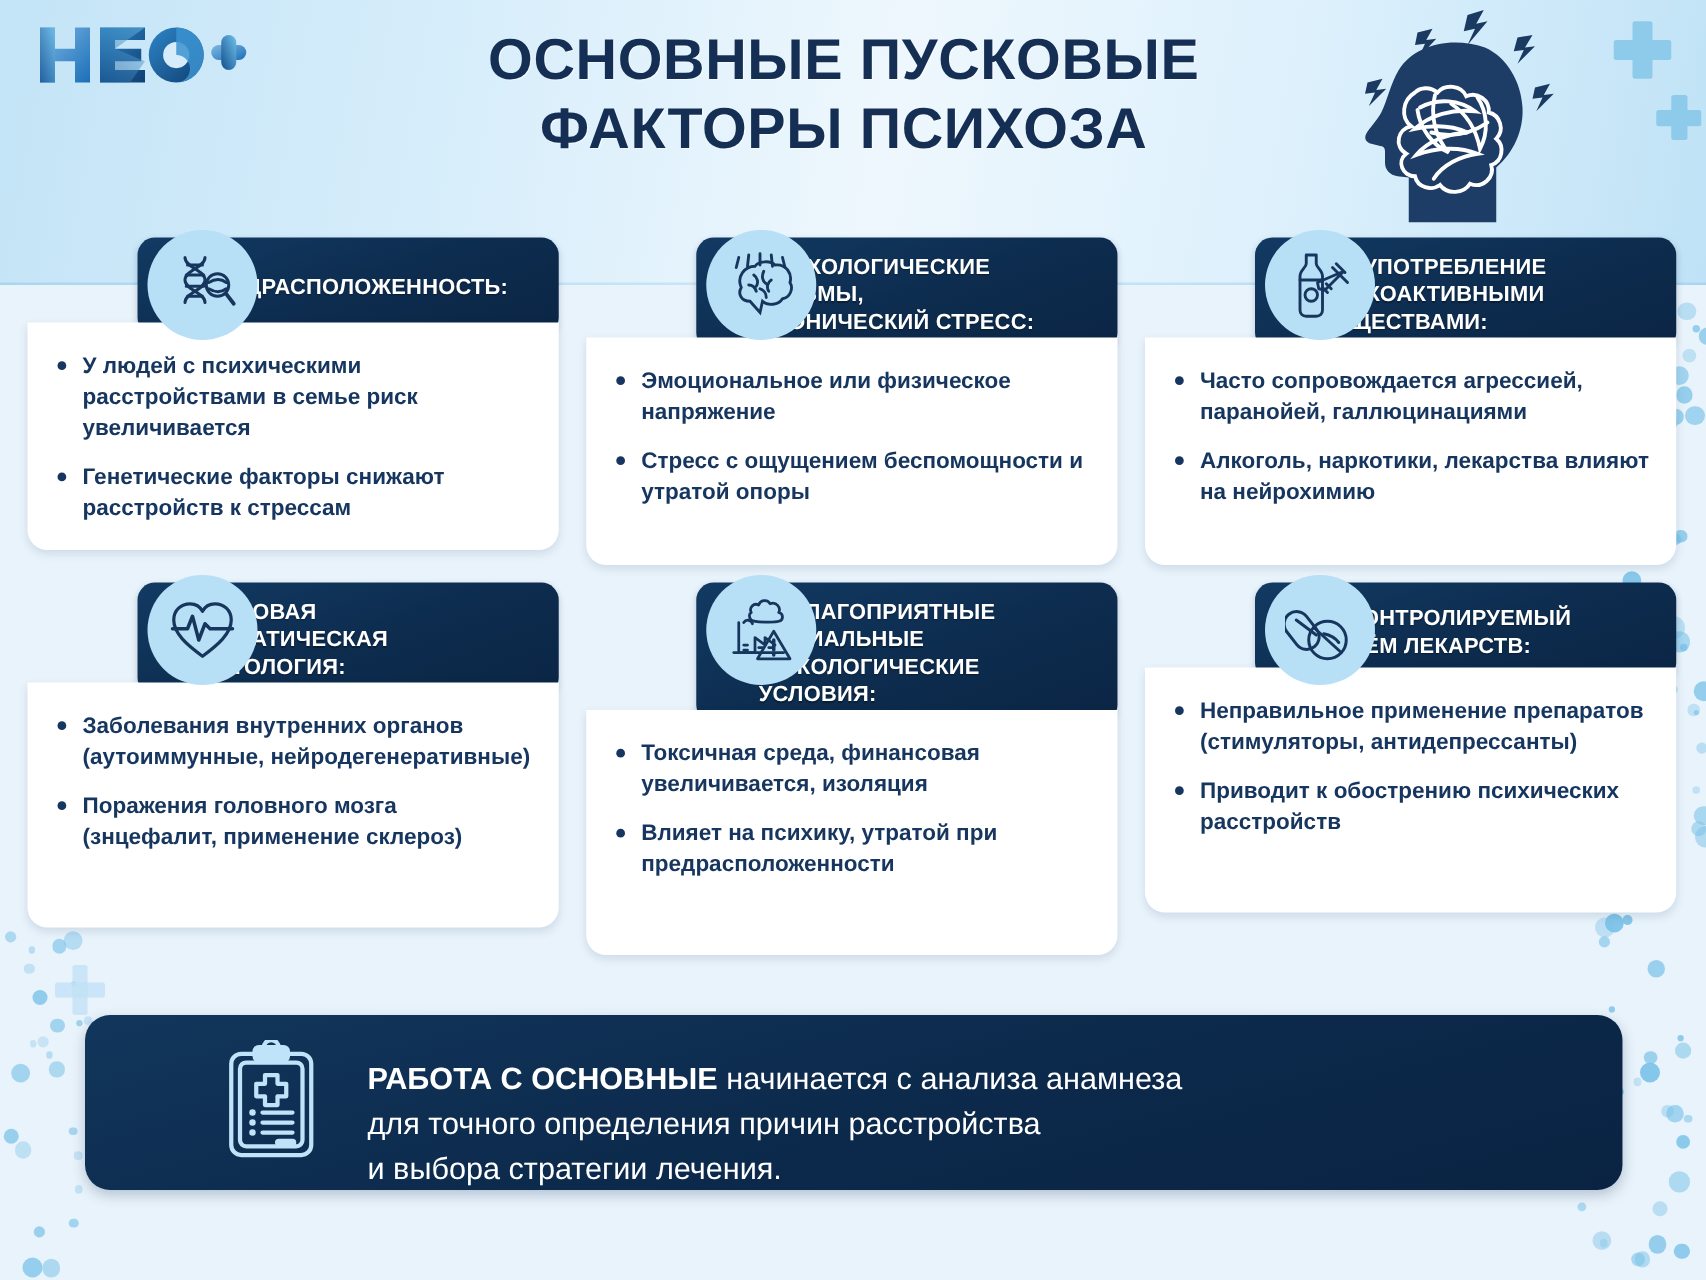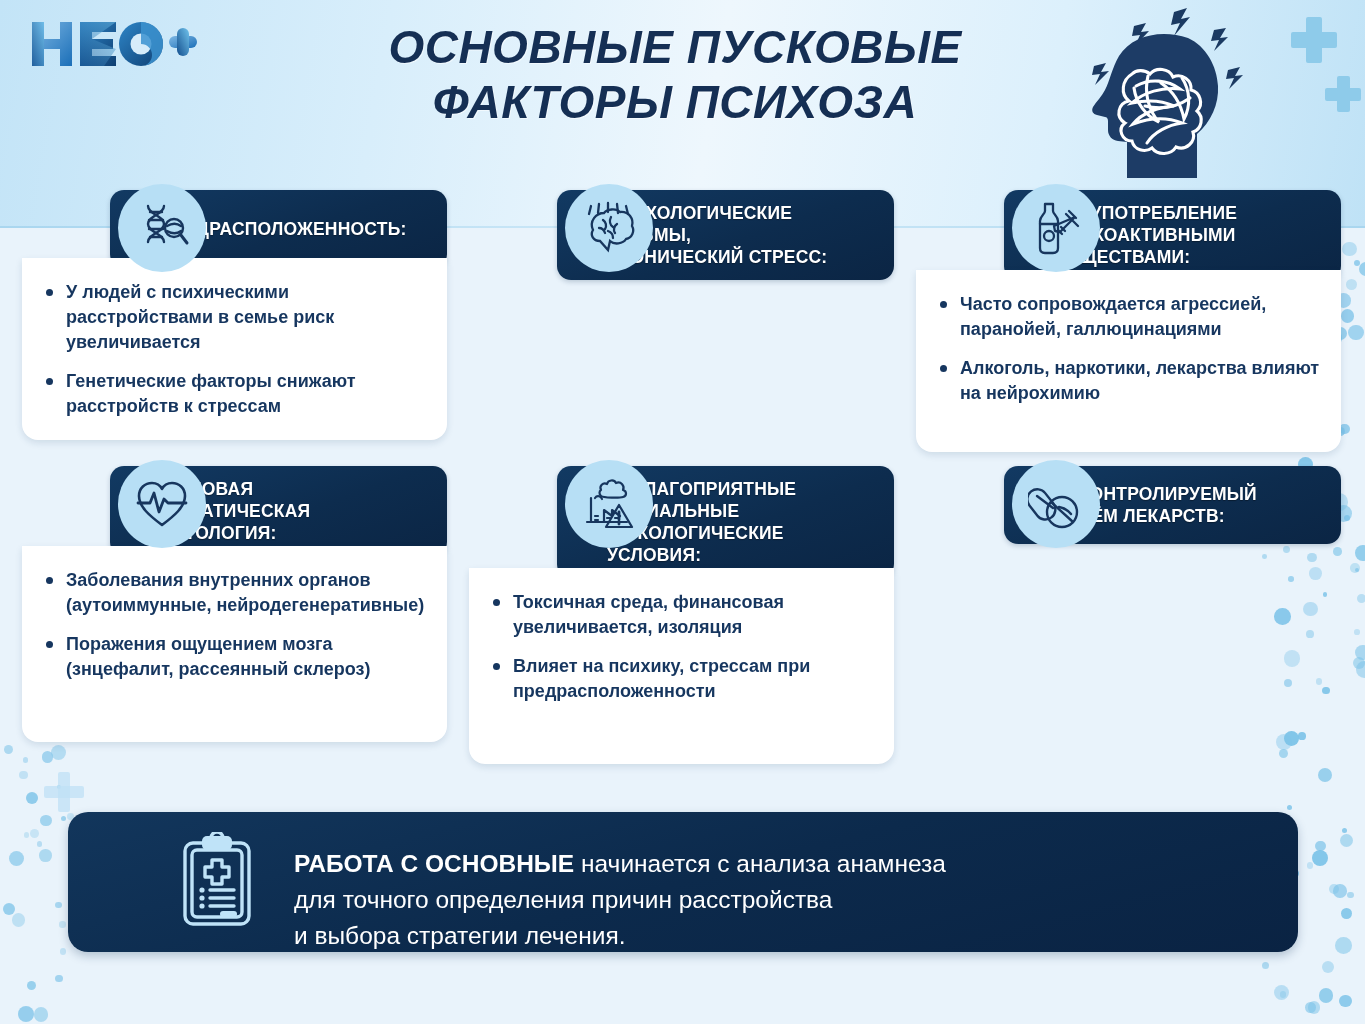--- a/index.html
+++ b/index.html
@@ -13,21 +13,20 @@
   #bg-layer{position:absolute;inset:0;z-index:0;overflow:hidden;}
   .bg-dot{position:absolute;border-radius:50%;background:#7cc3e8;}
   .bg-plus{position:absolute;background:#bfe0f5;}
   .bg-plus::before,.bg-plus::after{content:"";position:absolute;background:inherit;}
 
   
   #header{
     position:absolute;left:0;top:0;width:1365px;height:228px;z-index:2;
     background:linear-gradient(100deg,#c3e4f7 0%,#d8eefb 28%,#eef7fd 52%,#dcf0fc 76%,#bfe2f6 100%);
     overflow:hidden;
-    font-style:italic;
   }
   #header-underline{position:absolute;left:0;bottom:0;width:100%;height:2px;
     background:linear-gradient(90deg,#a9d6ef,#cfe9f8,#a9d6ef);}
 
   
   #logo{position:absolute;left:28px;top:16px;width:170px;height:62px;}
   #logo svg{display:block;}
 
   
   #title{
@@ -366,20 +365,26 @@
           <path d="M10 6 l-2 8 M18 4 l-1 9 M27 3 l0 9 M36 4 l1 9 M45 6 l2 8"></path>
           <path d="M12 30 c-4 -9 3 -17 11 -17 c3 -4 12 -5 16 -1 c9 -1 14 7 12 14
                    c3 5 0 12 -6 13 c-3 5 -12 6 -16 2 l-2 9 l-8 -9 c-7 0 -10 -6 -7 -11 Z"></path>
           <path d="M22 20 c3 2 4 6 2 9 M30 17 c-2 4 -1 8 2 10 M36 24 c-3 2 -4 6 -2 9
                    M18 28 c3 0 5 2 6 5 M27 31 c3 1 5 4 5 7"></path>
         </svg>
       </div>
       <div class="card-head-title">ПСИХОЛОГИЧЕСКИЕ ТРАВМЫ,
 ХРОНИЧЕСКИЙ СТРЕСС:</div>
     </div>
+    <div class="card-body">
+      <ul>
+        <li>Эмоциональное или физическое напряжение</li>
+        <li>Стресс с ощущением беспомощности и утратой опоры</li>
+      </ul>
+    </div>
   </div>
 
   <div class="card row1">
     <div class="card-head">
       <div class="card-icon">
         <svg width="56" height="56" viewBox="0 0 56 56" fill="none" stroke="#17365e" stroke-width="2.3" stroke-linecap="round" stroke-linejoin="round">
           <path d="M17 4 h8 v7 c0 3 5 5 5 10 v27 c0 3 -2 5 -5 5 h-8 c-3 0 -5 -2 -5 -5
                    V21 c0 -5 5 -7 5 -10 Z"></path>
           <path d="M12 24 h18"></path>
           <circle cx="21" cy="36" r="5"></circle>
@@ -408,21 +413,21 @@
           <path d="M4 27 h12 l4 -10 l5 19 l5 -13 l4 4 h18" stroke-width="2.8"></path>
         </svg>
       </div>
       <div class="card-head-title">ФОНОВАЯ
 СОМАТИЧЕСКАЯ
 ПАТОЛОГИЯ:</div>
     </div>
     <div class="card-body">
       <ul>
         <li>Заболевания внутренних органов (аутоиммунные, нейродегенеративные)</li>
-        <li>Поражения ощущением мозга (знцефалит, рассеянный склероз)</li>
+        <li>Поражения головного мозга (знцефалит, применение склероз)</li>
       </ul>
     </div>
   </div>
 
   <div class="card row2">
     <div class="card-head">
       <div class="card-icon">
         <svg width="56" height="56" viewBox="0 0 56 56" fill="none" stroke="#17365e" stroke-width="2.2" stroke-linecap="round" stroke-linejoin="round">
           <path d="M20 14 c-2 -4 2 -8 6 -6 c1 -4 7 -5 9 -1 c5 -2 9 3 7 7 c4 1 4 6 0 7
                    c-3 1 -20 1 -22 -1 c-2 -2 -2 -5 0 -6 Z"></path>
@@ -434,38 +439,44 @@
           <path d="M38 36 v8 M38 47.5 v.5" stroke-width="2.8"></path>
         </svg>
       </div>
       <div class="card-head-title">НЕБЛАГОПРИЯТНЫЕ
 СОЦИАЛЬНЫЕ
 И ЭКОЛОГИЧЕСКИЕ УСЛОВИЯ:</div>
     </div>
     <div class="card-body">
       <ul>
         <li>Токсичная среда, финансовая увеличивается, изоляция</li>
-        <li>Влияет на психику, стрессам при предрасположенности</li>
+        <li>Влияет на психику, утратой при предрасположенности</li>
       </ul>
     </div>
   </div>
 
   <div class="card row2">
     <div class="card-head">
       <div class="card-icon">
         <svg width="56" height="56" viewBox="0 0 56 56" fill="none" stroke="#17365e" stroke-width="2.4" stroke-linecap="round" stroke-linejoin="round">
           <rect x="3" y="12" width="20" height="33" rx="10" transform="rotate(-38 13 28)"></rect>
           <path d="M9 20 l16 12"></path>
           <circle cx="34" cy="36" r="15"></circle>
           <path d="M23 26 L45 46"></path>
           <path d="M31 31 c5 1 9 3 12 7"></path>
         </svg>
       </div>
       <div class="card-head-title">НЕКОНТРОЛИРУЕМЫЙ
 ПРИЁМ ЛЕКАРСТВ:</div>
+    </div>
+    <div class="card-body">
+      <ul>
+        <li>Неправильное применение препаратов (стимуляторы, антидепрессанты)</li>
+        <li>Приводит к обострению психических расстройств</li>
+      </ul>
     </div>
   </div>
 </div>
 
 <div id="banner">
   <div id="banner-icon">
     <svg width="78" height="96" viewBox="0 0 78 96" fill="none" stroke="#bfe3f8" stroke-width="3.4" stroke-linecap="round" stroke-linejoin="round">
       <rect x="7" y="11" width="64" height="81" rx="8"></rect>
       <rect x="14" y="18" width="50" height="67" rx="5"></rect>
       <rect x="24" y="4" width="30" height="14" rx="5" fill="#bfe3f8" stroke="none"></rect>

